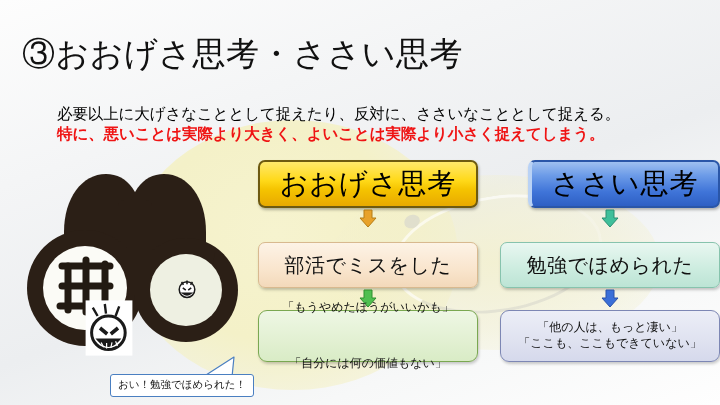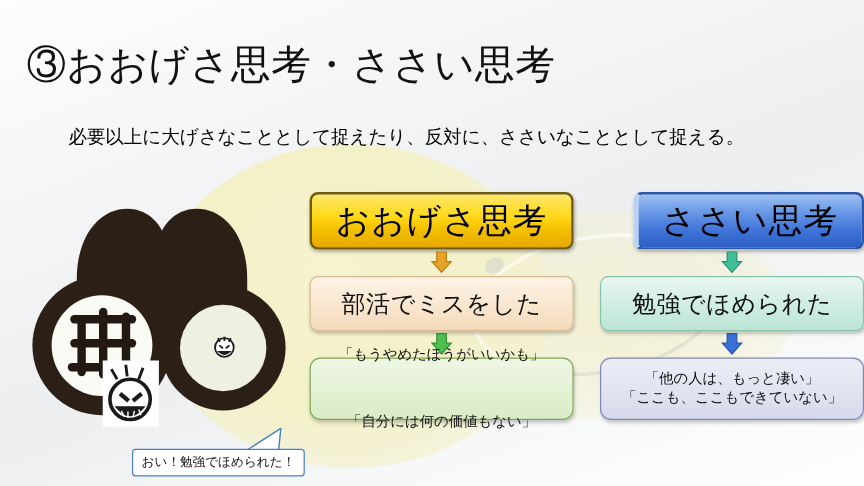--- a/index.html
+++ b/index.html
@@ -134,20 +134,21 @@
   }
 
   .mid-box {
     height: 46px;
     border-radius: 7px;
     display: flex;
     align-items: center;
     justify-content: center;
     box-sizing: border-box;
     box-shadow: 1px 2px 3px rgba(0,0,0,0.22);
+    margin-top: 12px;
   }
   .mid-peach {
     background: linear-gradient(180deg, #fdf3e6 0%, #f9e5cd 60%, #f3d9ba 100%);
     border: 1.5px solid #d8b98f;
   }
   .mid-mint {
     background: linear-gradient(180deg, #e9f7f1 0%, #ccecdf 60%, #bce4d5 100%);
     border: 1.5px solid #87c3ad;
   }
   .mid-text { font-size: 20px; color: #111111; letter-spacing: 0.5px; }
@@ -213,20 +214,21 @@
 
   <div class="blob blob-main"></div>
   <div class="blob blob-wide"></div>
   <div class="blob-swoosh"></div>
   <div class="blob-dot"></div>
 
   <div class="title">③おおげさ思考・ささい思考</div>
 
   <div class="desc">
     <div class="desc-line desc-line-1">必要以上に大げさなこととして捉えたり、反対に、ささいなこととして捉える。</div>
+    <div class="desc-line desc-line-2">特に、悪いことは実際より大きく、よいことは実際より小さく捉えてしまう。</div>
   </div>
 
   <div class="binoculars">
     <svg width="250" height="210" viewBox="0 0 250 210" xmlns="http://www.w3.org/2000/svg">
       <g fill="#2b1f16">
 
         <path d="M54 72 C54 38, 72 14, 96 14 C118 14, 132 34, 132 64 L132 104 L54 104 Z"></path>
 
         <path d="M196 72 C196 38, 178 14, 154 14 C132 14, 118 34, 118 64 L118 104 L196 104 Z"></path>
 

